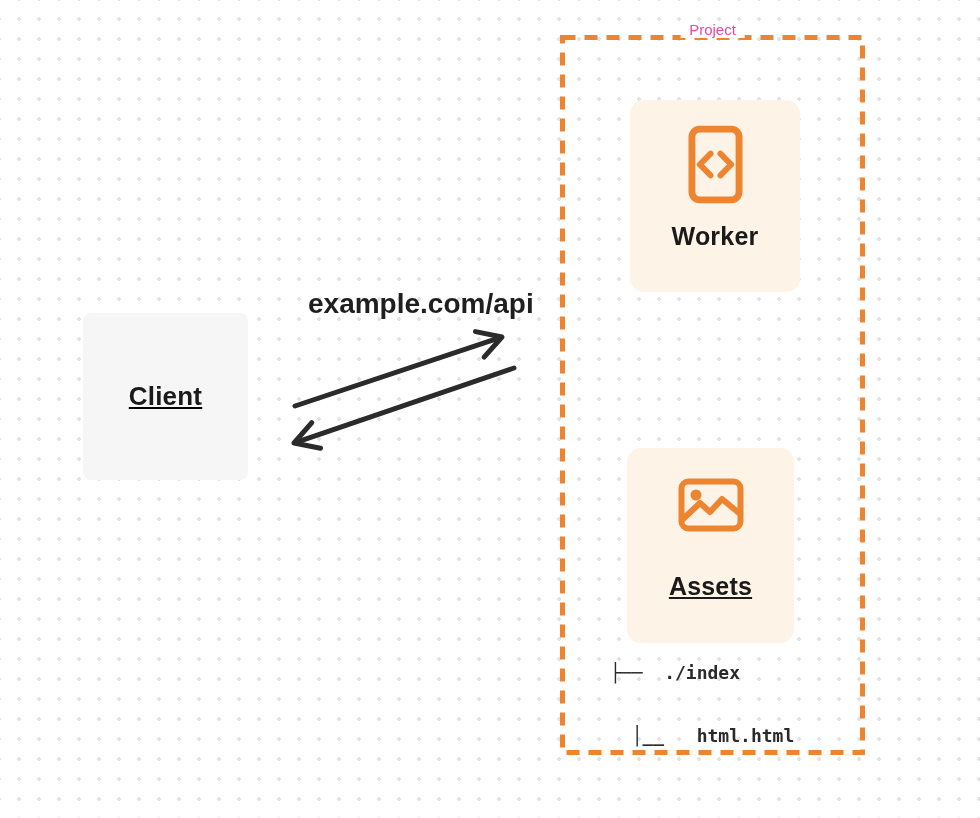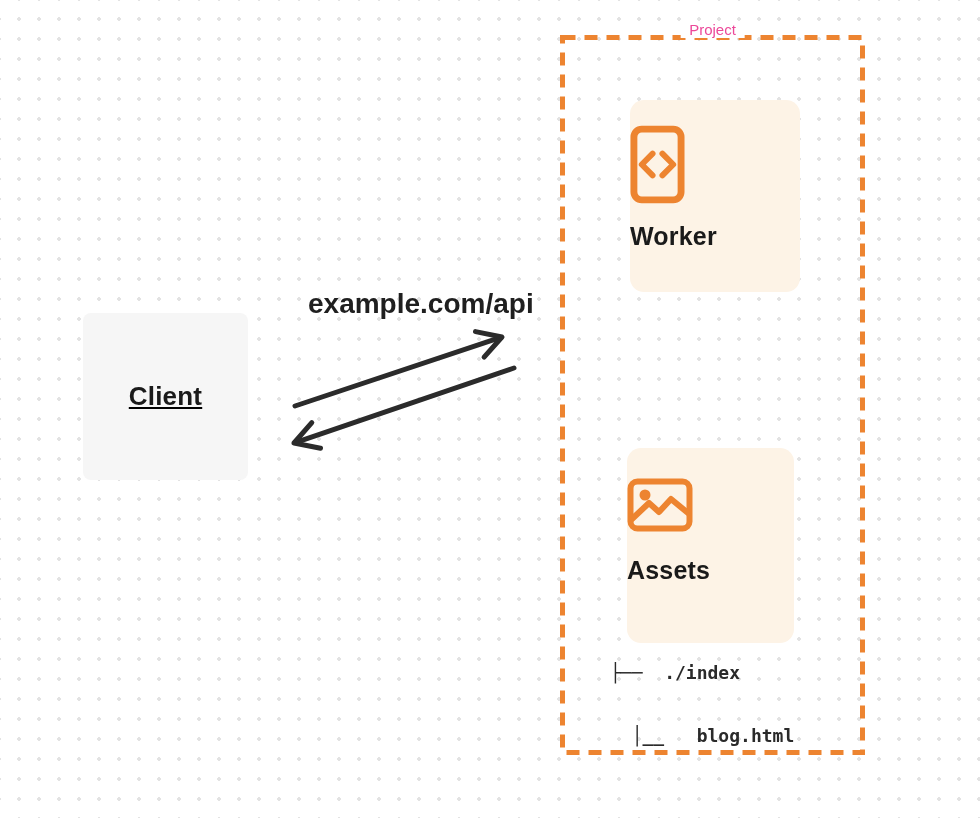--- a/index.html
+++ b/index.html
@@ -45,29 +45,29 @@
   .project-title{
     position:absolute;top:-14px;left:50%;transform:translateX(-50%);
     background:#ffffff;padding:0 9px;
     font-size:15px;font-weight:400;color:#ec4899;
     white-space:nowrap;
   }
   
   .card{
     position:absolute;
     background:#fdf3e6;border-radius:14px;
-    display:flex;flex-direction:column;
+    display:flex;flex-direction:column;align-items:center;
   }
   .card.worker{left:70px;top:65px;width:170px;height:167px;padding-top:25px;}
   .card.assets{left:67px;top:413px;width:167px;height:165px;padding-top:30px;}
   .card .node-label{
     font-size:25px;font-weight:700;color:#1a1a1a;letter-spacing:0.2px;
   }
   .card.worker .node-label{margin-top:18px;}
-  .card.assets .node-label{margin-top:24px;}
+  .card.assets .node-label{margin-top:40px;text-decoration:underline;}
   
   .file-tree{
     position:absolute;left:50px;top:585px;
     font-family:"DejaVu Sans Mono", monospace;
     font-size:18px;line-height:21px;font-weight:700;color:#2a2a2a;
     white-space:pre;
   }
   .file-tree .tree-line{white-space:pre;}
 </style>
 </head>
@@ -111,18 +111,18 @@
       <svg width="66" height="54" viewBox="0 0 66 54" xmlns="http://www.w3.org/2000/svg">
         <rect x="3.5" y="3.5" width="59" height="47" rx="7" fill="none" stroke="#ed8430" stroke-width="6"></rect>
         <circle cx="18" cy="17" r="5.5" fill="#ed8430"></circle>
         <polyline points="5,41 22,25 32,34 44,21 61,35" fill="none" stroke="#ed8430" stroke-width="6" stroke-linecap="round" stroke-linejoin="round"></polyline>
       </svg>
       <div class="node-label">Assets</div>
     </div>
 
     <div class="file-tree">
       <div class="tree-line">├──  ./index</div>
-      <div class="tree-line">  │__   blog.html</div>
+      <div class="tree-line">  │__   html.html</div>
       
     </div>
   </div>
 
 </div>
 
 </body></html>

